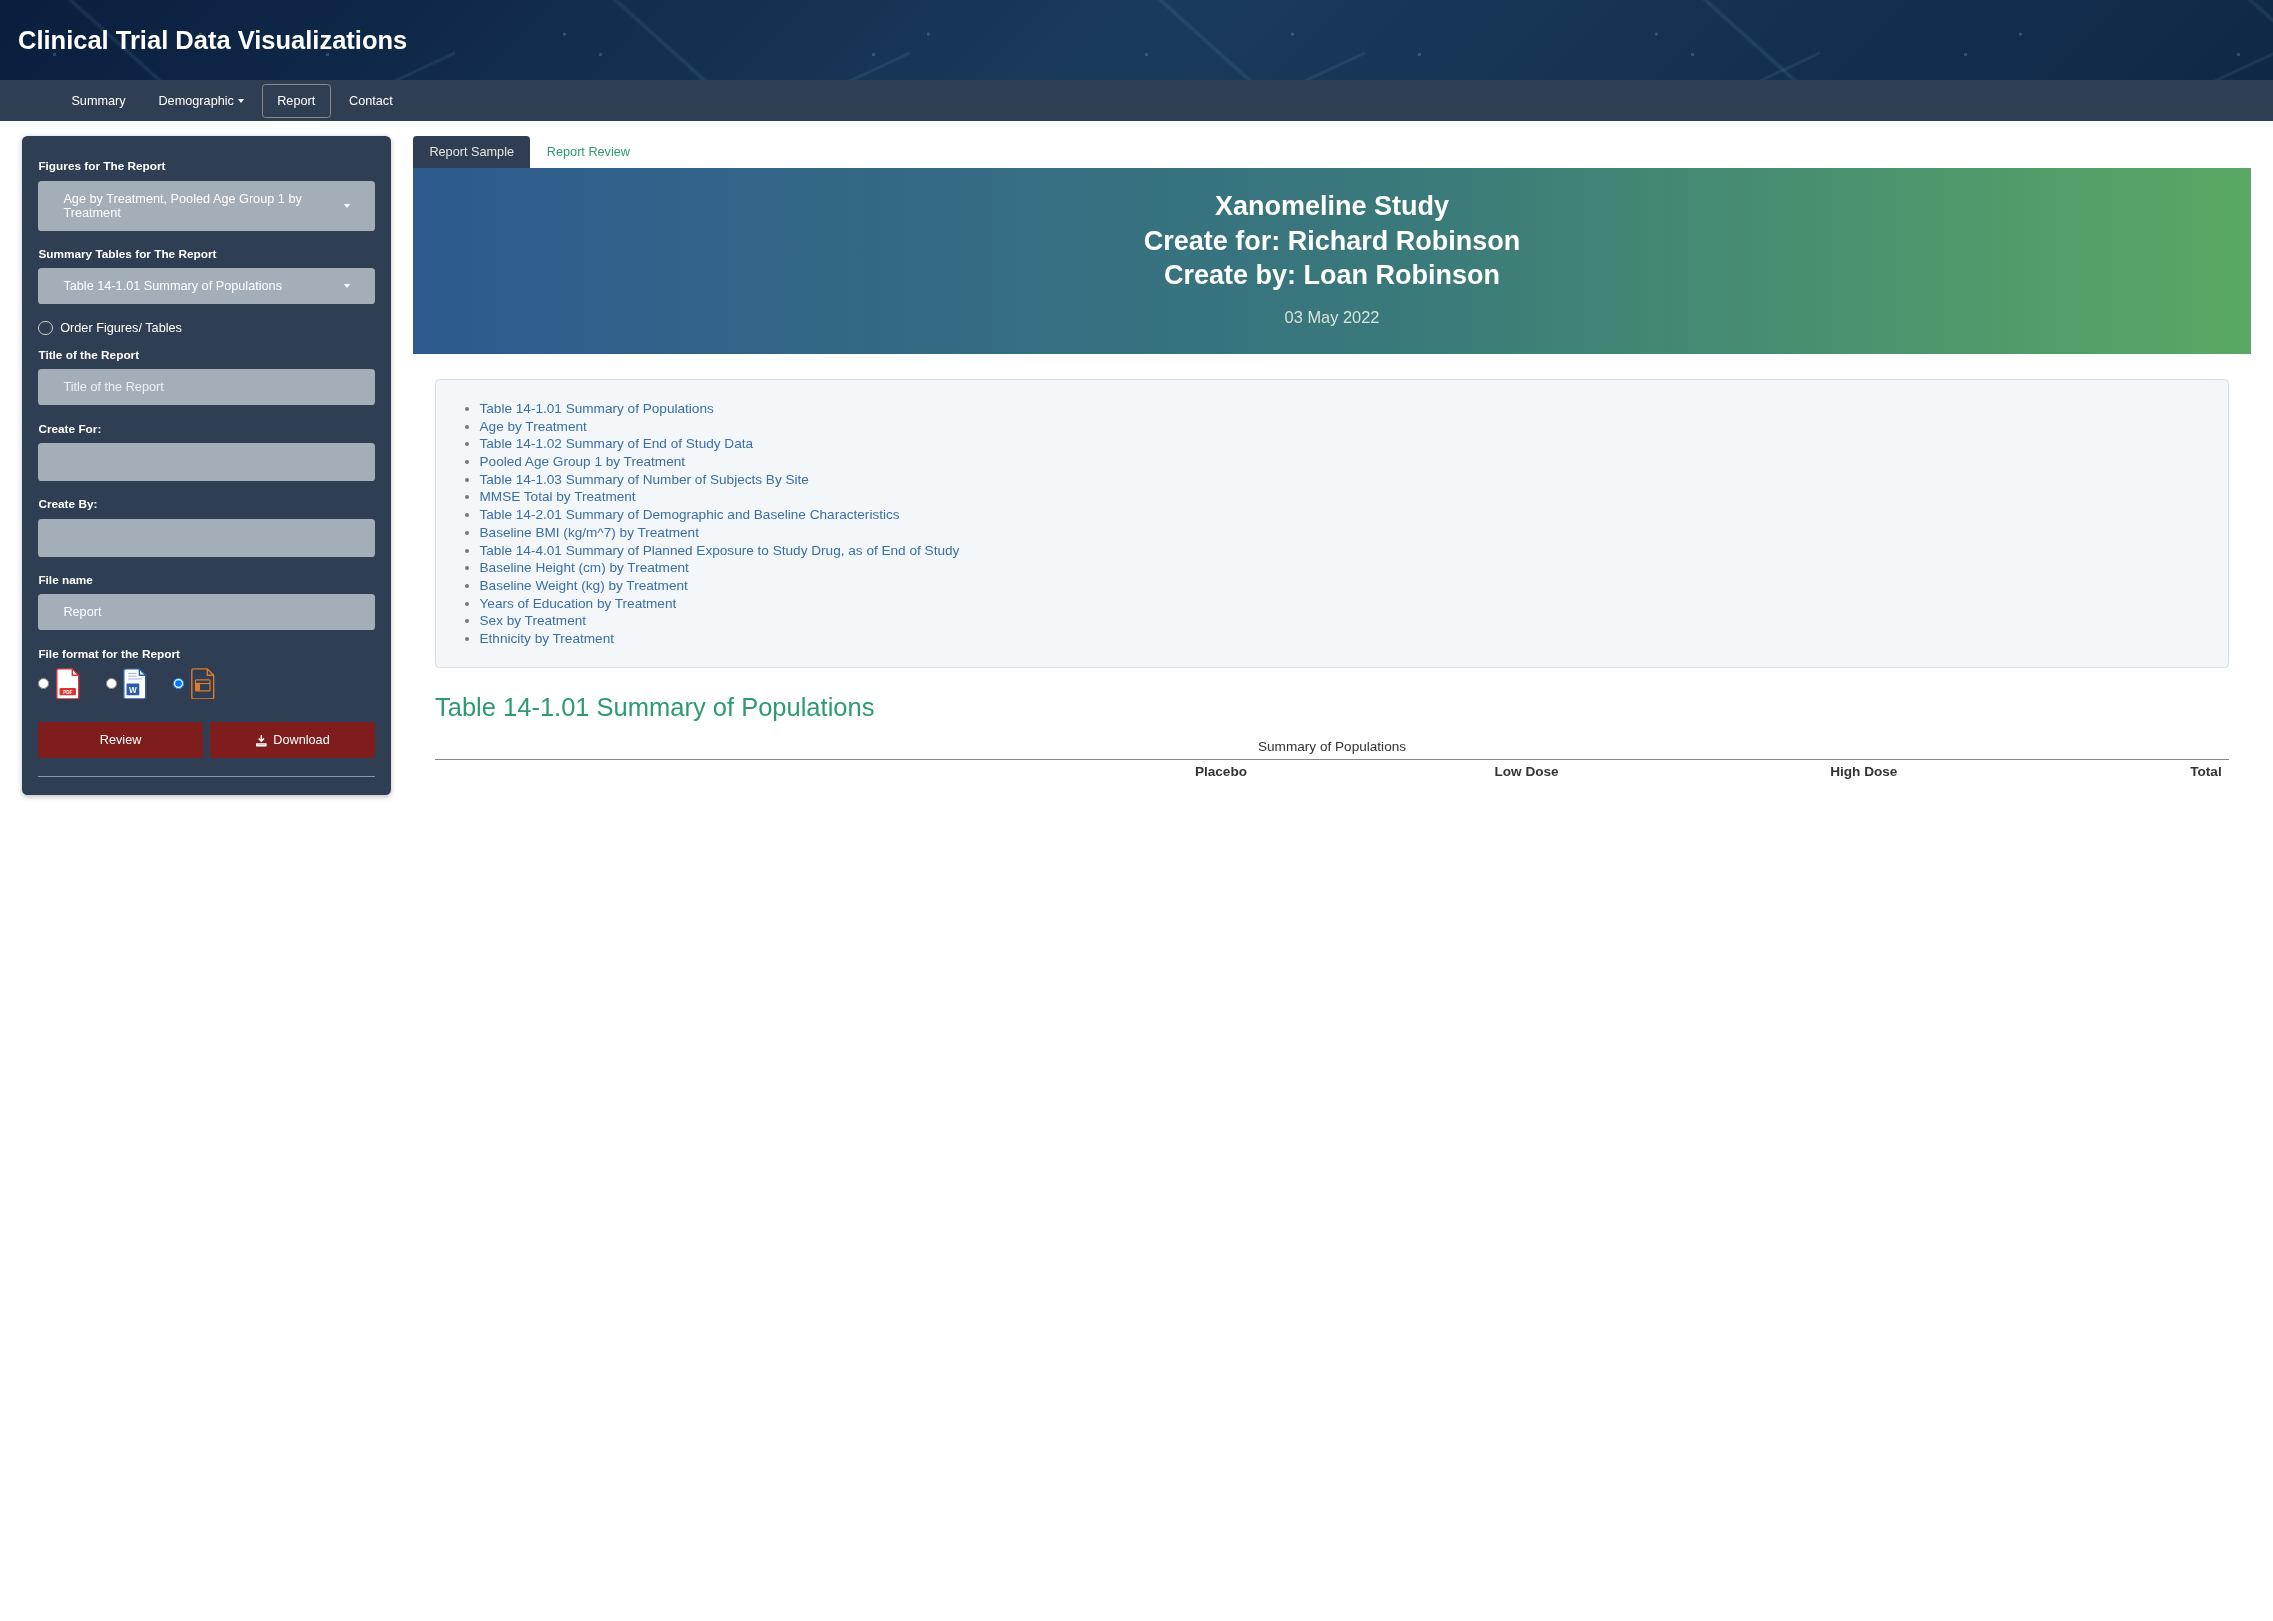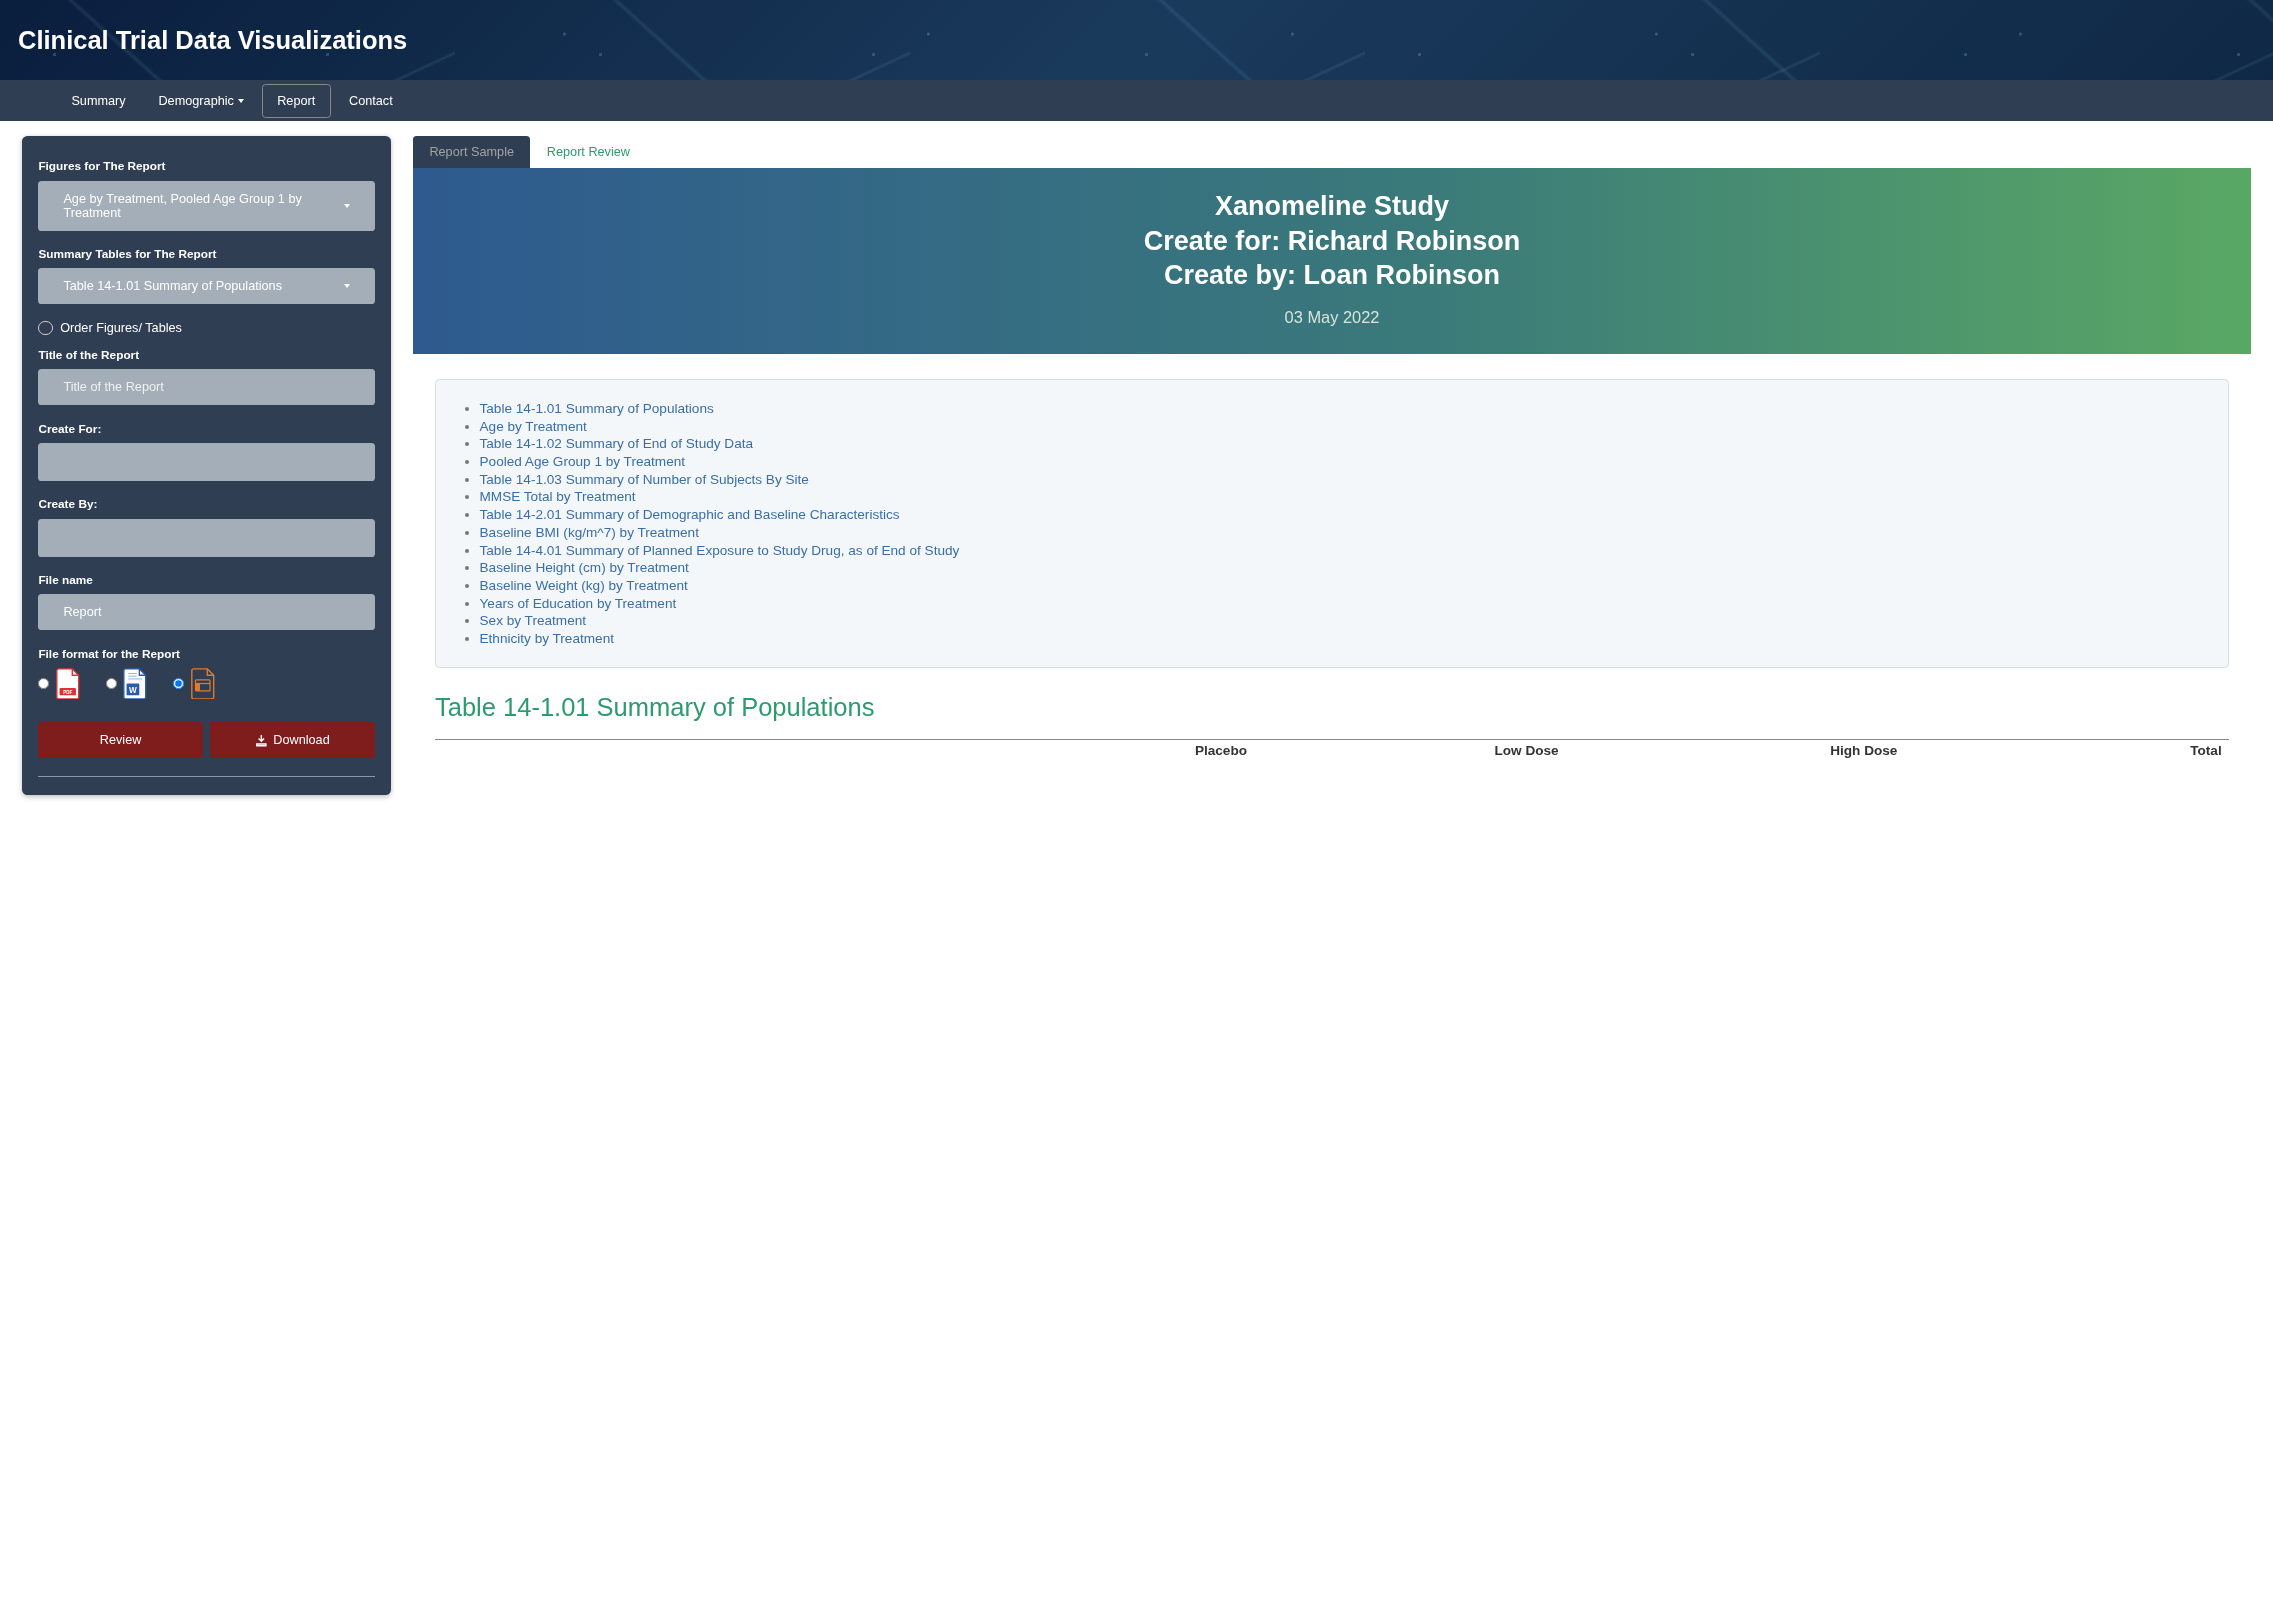--- a/index.html
+++ b/index.html
@@ -49,21 +49,21 @@
 .ff-item { display: flex; align-items: center; gap: 5.5px; }
 .ff-radio { width: 11px; height: 11px; }
 .ff-icon { width: 25.5px; height: 31px; }
 .btn-row { display: flex; gap: 7.3px; margin-bottom: 18px; }
 .sb-btn { flex: 1; background: #7f1d1d; color: #fff; border: none; padding: 11px; border-radius: 3px; font-size: 12.7px; cursor: pointer; display:flex; align-items:center; justify-content:center; gap:5.5px; }
 .sb-divider { height: 0.9px; background: #8a96a3; margin-top: 9px; }
 
 .content { flex: 1; min-width: 0; }
 .tabs { display: flex; }
 .tab { padding: 9px 16.4px; font-size: 12.7px; cursor: pointer; border-radius: 3.6px 3.6px 0 0; }
-.tab.active { background: #2f3e52; color: #a3a3a3; }
+.tab.active { background: #2f3e52; color: #e5e5e5; }
 .tab.inactive { color: #2c9b6f; }
 
 .report-header {
   background: linear-gradient(90deg, #2e5a8f 0%, #3a7a7a 55%, #5aa864 100%);
   color: #fff; text-align: center; padding: 23.6px 18px 27px;
 }
 .rh-line1 { font-size: 27px; font-weight: 700; margin-bottom: 3.6px; }
 .rh-line2 { font-size: 27px; font-weight: 700; margin-bottom: 3.6px; }
 .rh-line3 { font-size: 27px; font-weight: 700; margin-bottom: 16.4px; }
 .rh-date { font-size: 16.4px; color: #d8e4dc; }
@@ -217,20 +217,21 @@
           <li><a href="#">Baseline Weight (kg) by Treatment</a></li>
           <li><a href="#">Years of Education by Treatment</a></li>
           <li><a href="#">Sex by Treatment</a></li>
           <li><a href="#">Ethnicity by Treatment</a></li>
         </ul>
     </div>
 
     <h2 class="section-title">Table 14-1.01 Summary of Populations</h2>
 
     <div class="data-table-wrap">
+      <div class="table-caption">Summary of Populations</div>
       <table class="pop">
         <thead>
           <tr>
             <th class="col-blank group"></th>
             <th class="group">Placebo</th>
             <th class="group">Low Dose</th>
             <th class="group">High Dose</th>
             <th class="group" style="text-align:right">Total</th>
           </tr>
         </thead>

